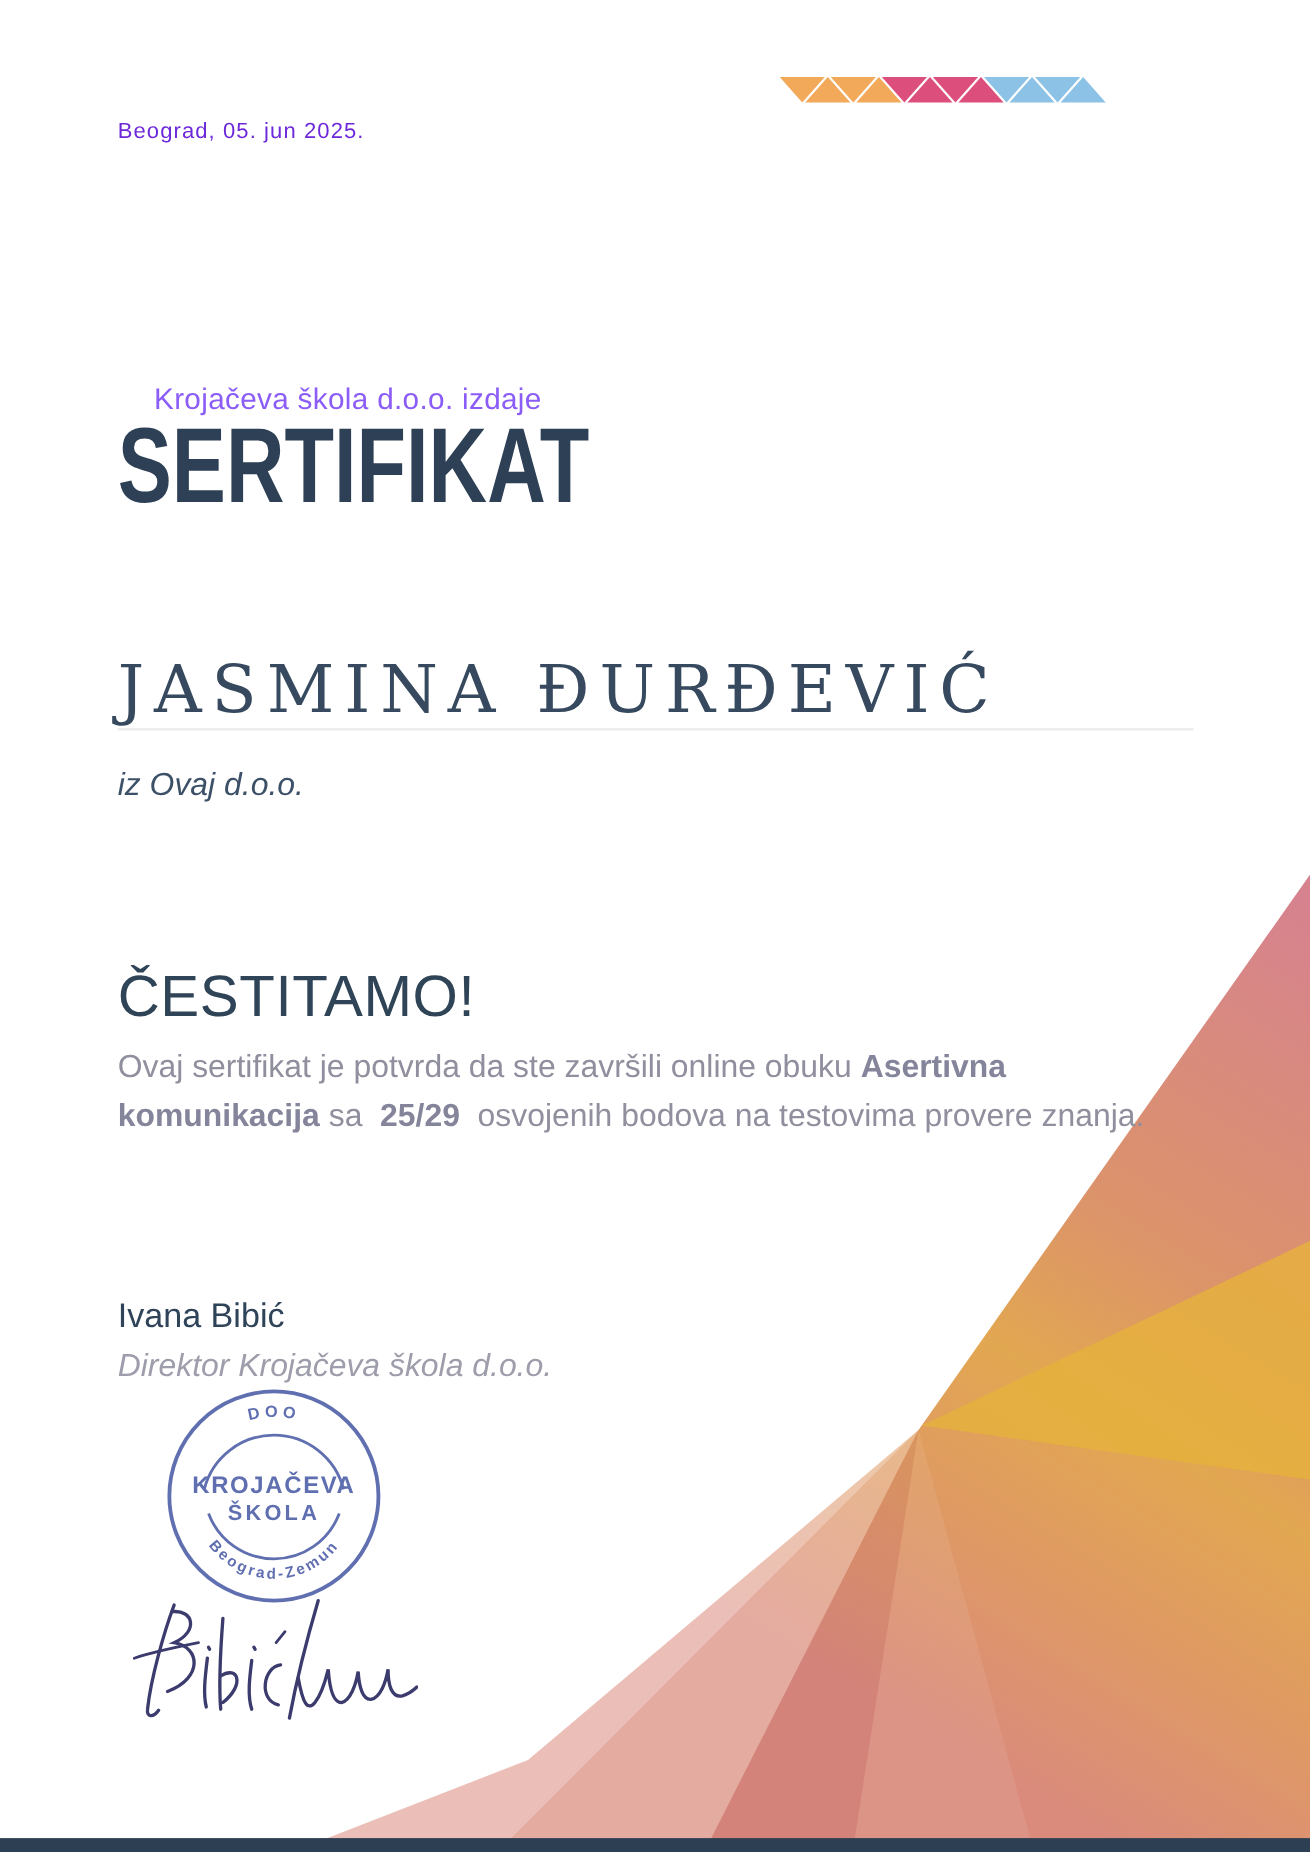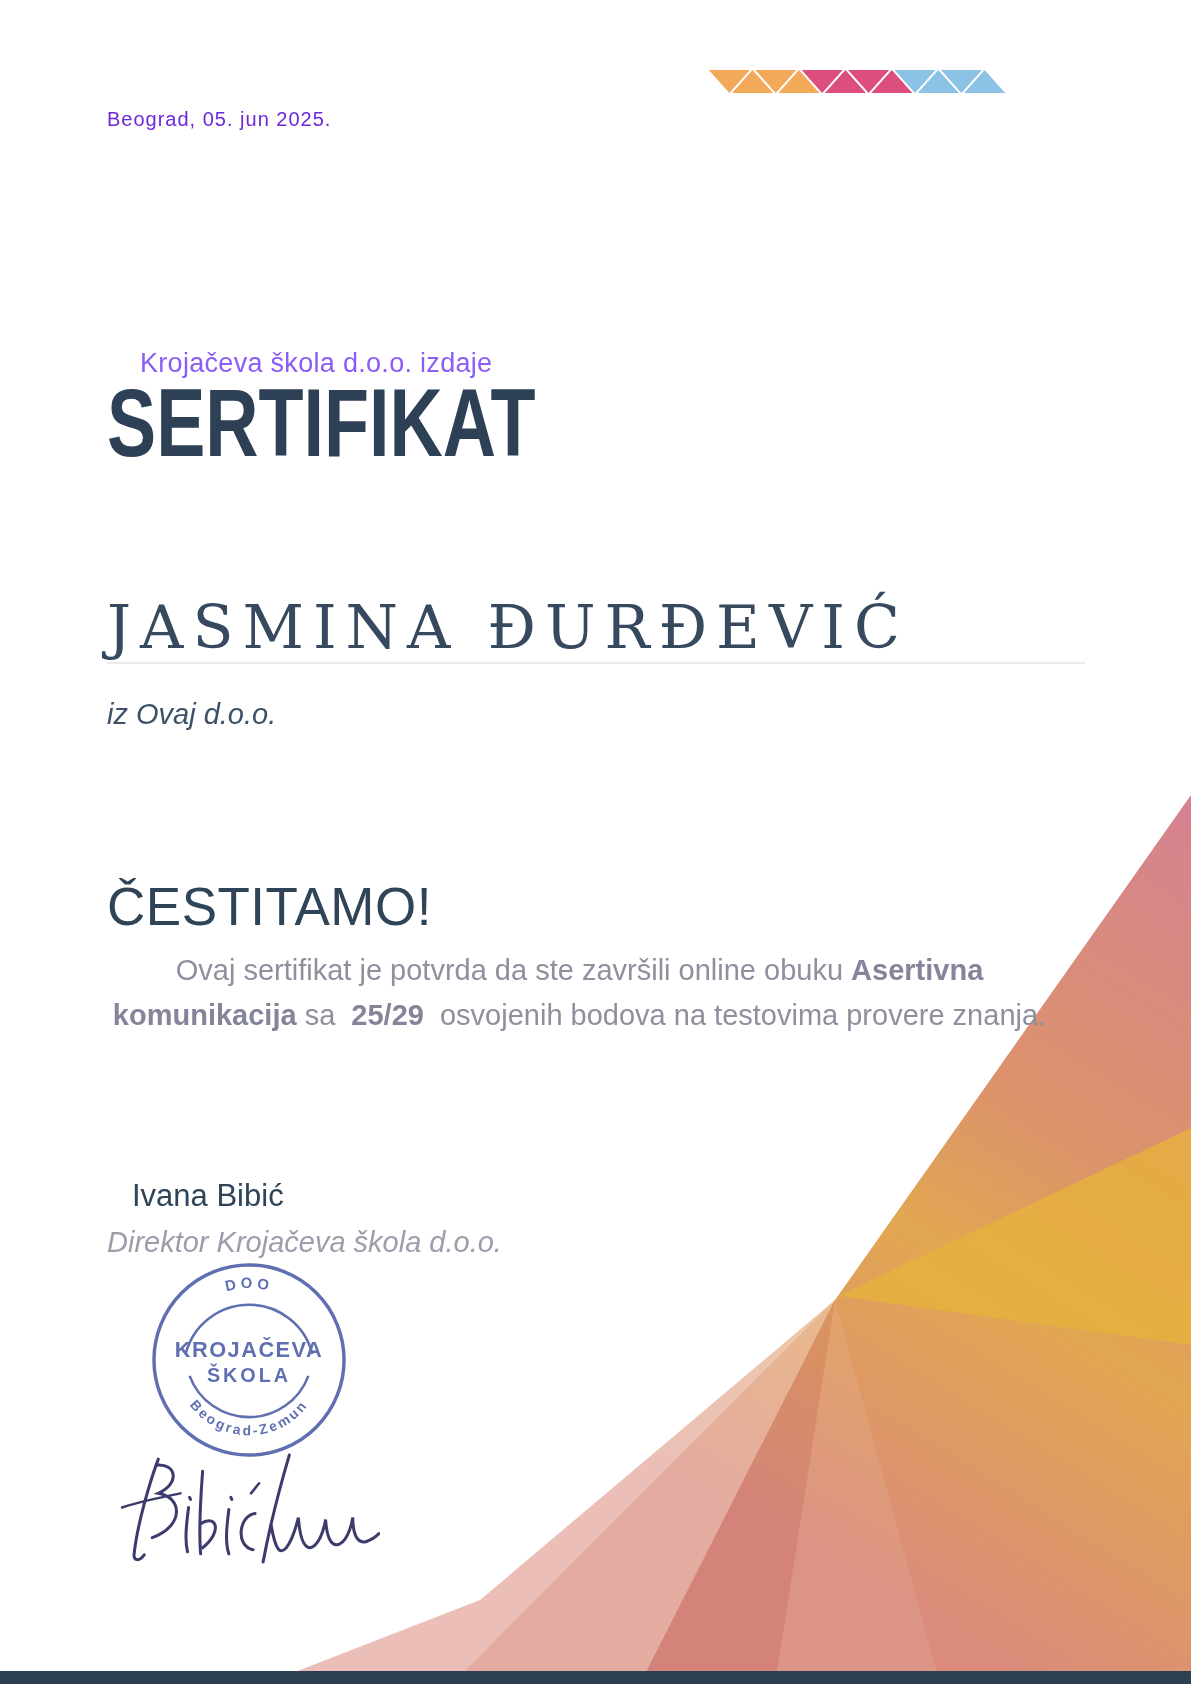--- a/index.html
+++ b/index.html
@@ -50,28 +50,28 @@
     position:absolute;left:107px;top:698px;
     font-style:italic;font-size:29px;color:#3c5068;font-weight:500;
   }
 
   .congrats-heading{
     position:absolute;left:107px;top:876px;
     font-size:53px;color:#2f4457;letter-spacing:0.5px;font-weight:400;
   }
   .congrats-paragraph{
     position:absolute;left:107px;top:948px;width:945px;
-    font-size:29px;line-height:1.55;color:#8f8f9e;margin:0;text-align:center;
+    font-size:29px;line-height:1.55;color:#8f8f9e;margin:0;
   }
   .congrats-paragraph strong{color:#84849b;font-weight:700;}
   .congrats-paragraph .score{margin:0 8px;}
 
   .signatory-name{
     position:absolute;left:107px;top:1178px;
-    font-size:31px;color:#2f4458;font-weight:400;margin-left:25px;
+    font-size:31px;color:#2f4458;font-weight:400;
   }
   .signatory-role{
     position:absolute;left:107px;top:1226px;
     font-size:29px;color:#9d9dab;font-style:italic;
   }
 
   .stamp{position:absolute;left:150px;top:1261px;opacity:0.88;}
   .stamp text{fill:#4a5ca6;font-family:"Liberation Sans",sans-serif;}
   .stamp .arc-text{font-size:15px;font-weight:700;letter-spacing:4px;}
   .stamp .arc-text-b{font-size:14px;font-weight:700;letter-spacing:2.5px;}

